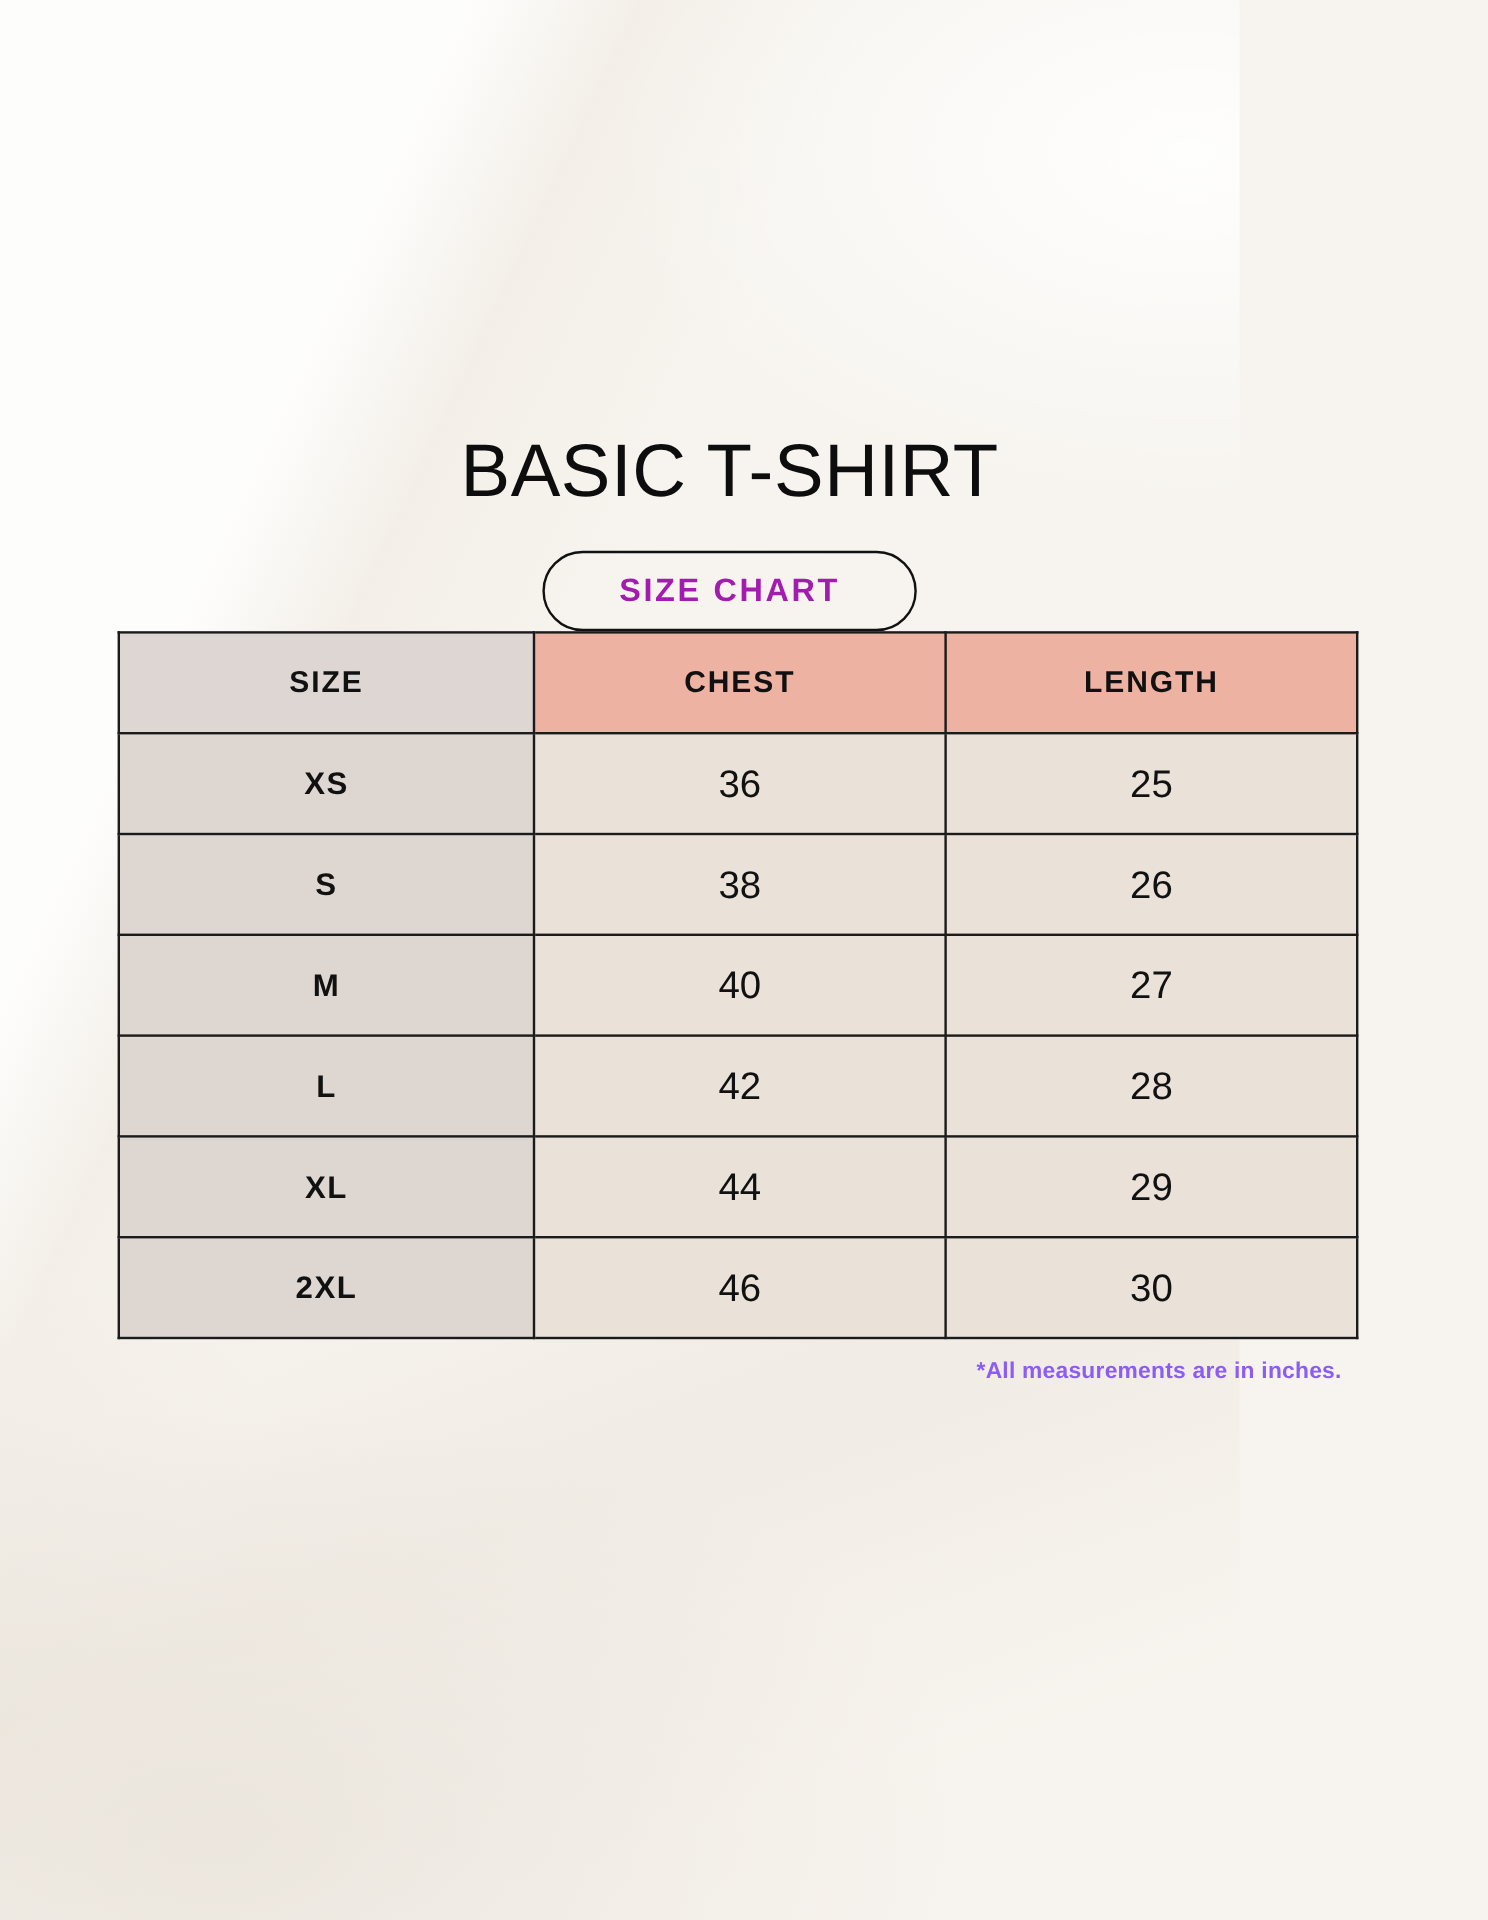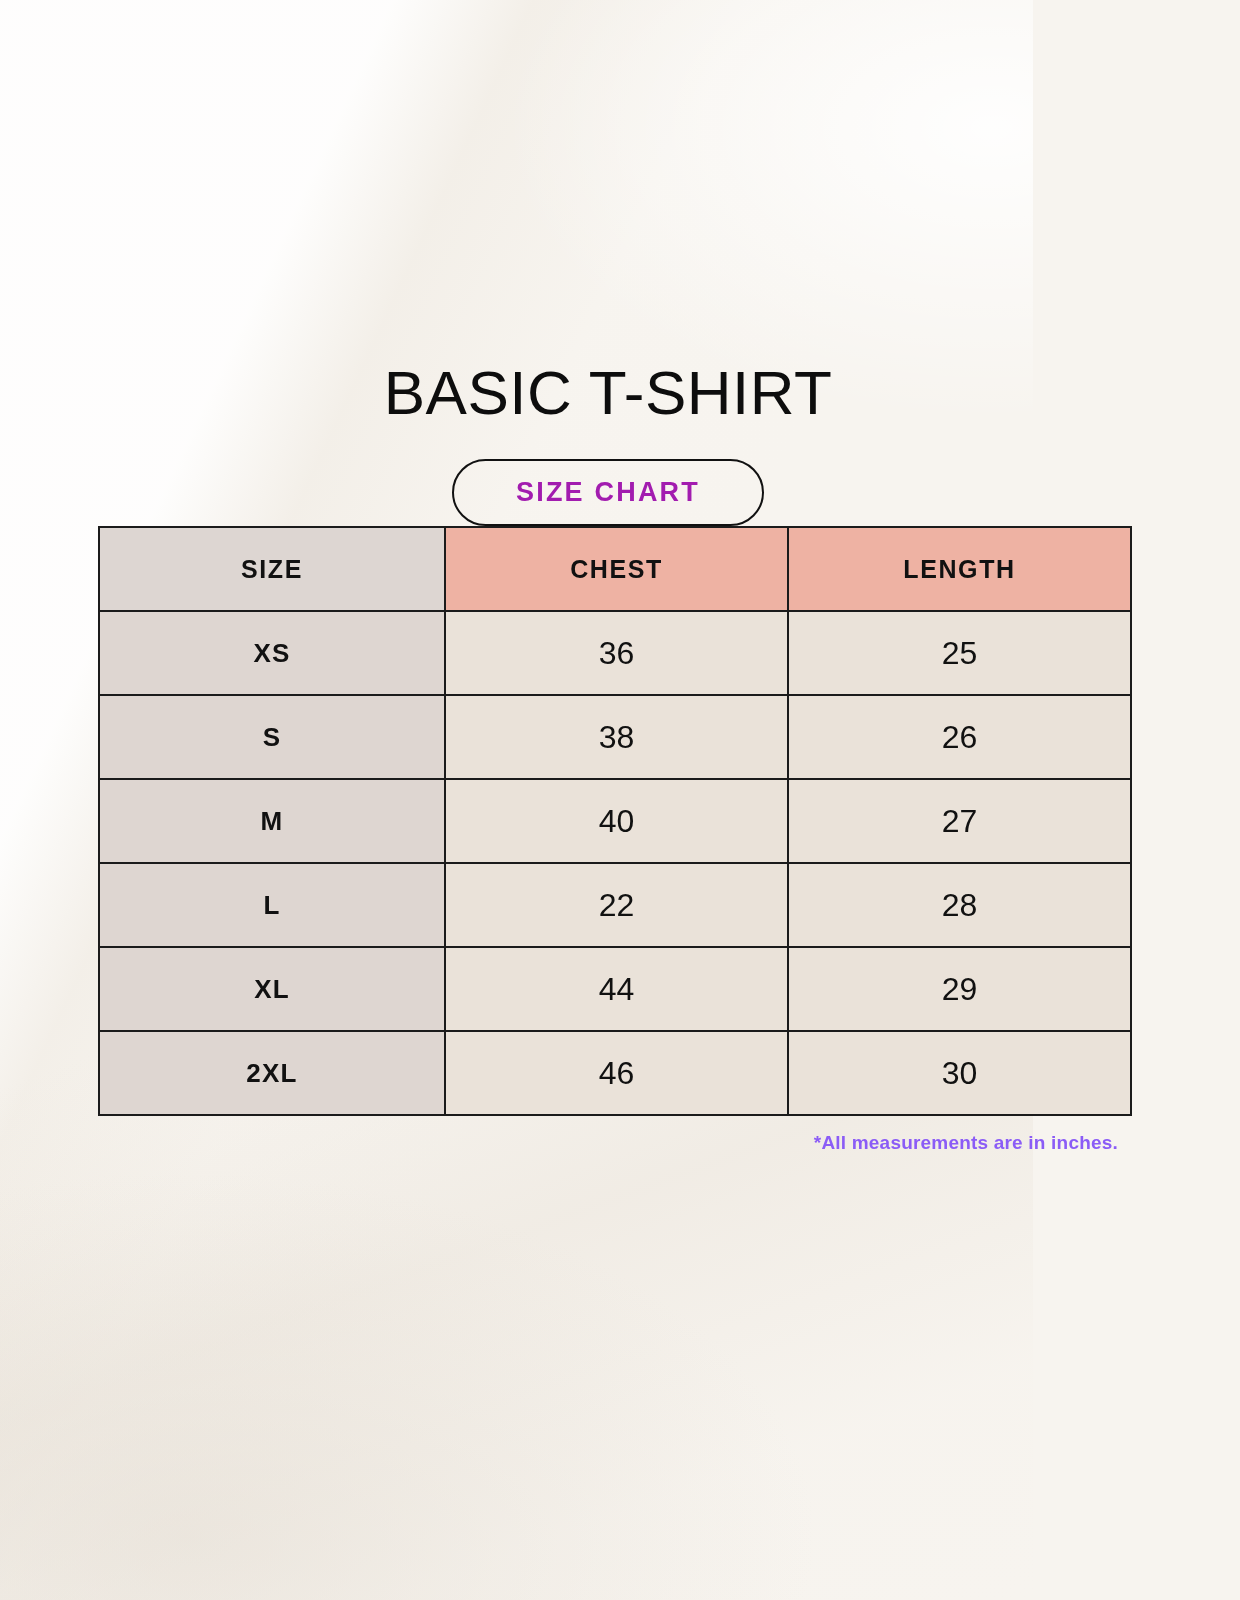--- a/index.html
+++ b/index.html
@@ -174,21 +174,21 @@
             <td class="cell-val">38</td>
             <td class="cell-val">26</td>
           </tr>
           <tr>
             <td class="cell-size">M</td>
             <td class="cell-val">40</td>
             <td class="cell-val">27</td>
           </tr>
           <tr>
             <td class="cell-size">L</td>
-            <td class="cell-val">22</td>
+            <td class="cell-val">42</td>
             <td class="cell-val">28</td>
           </tr>
           <tr>
             <td class="cell-size">XL</td>
             <td class="cell-val">44</td>
             <td class="cell-val">29</td>
           </tr>
           <tr>
             <td class="cell-size">2XL</td>
             <td class="cell-val">46</td>

